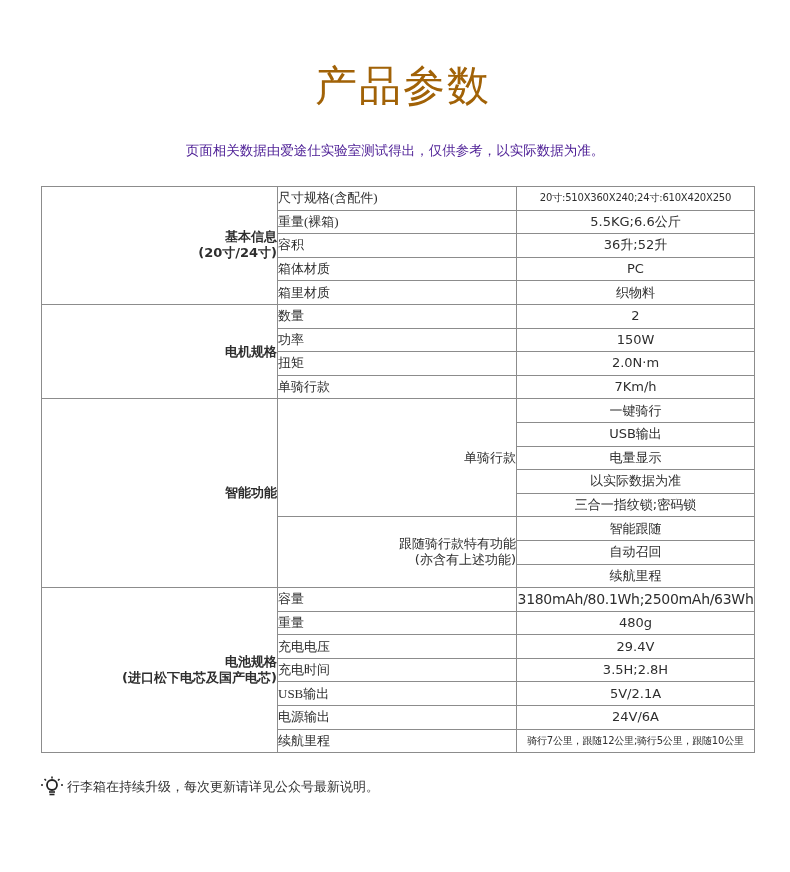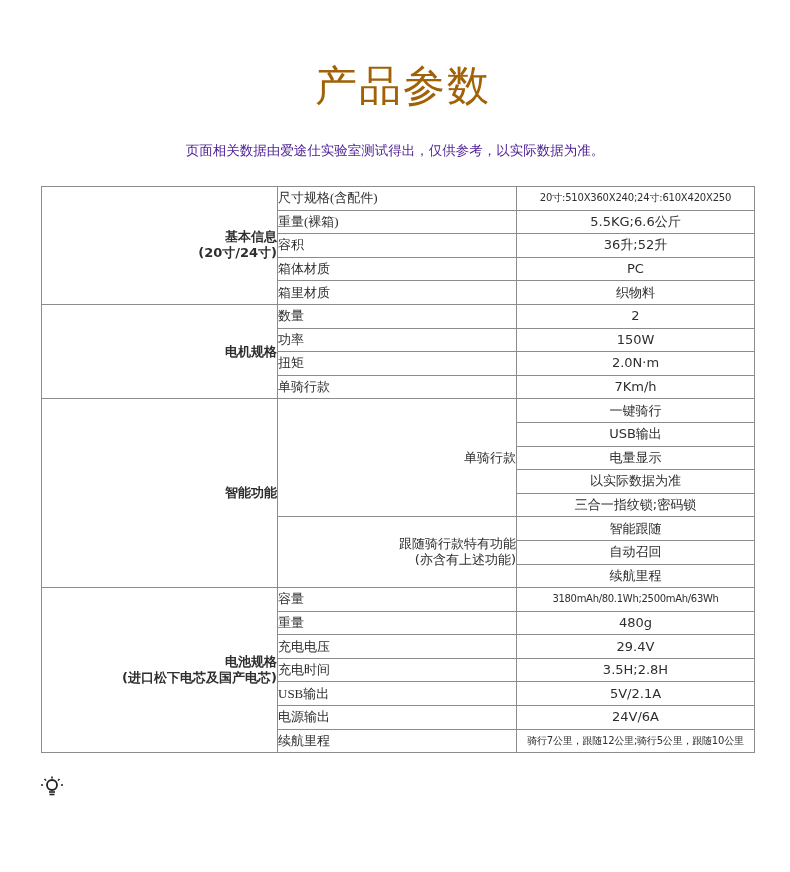--- a/index.html
+++ b/index.html
@@ -23,21 +23,21 @@
   }
   table.spec td {
     border: 1px solid #8c8c8c; padding: 0; height: 22.6px; line-height: 16px;
     overflow: hidden; white-space: nowrap;
   }
   td.group { text-align: right; vertical-align: middle; line-height: 20px; font-weight: bold; }
   td.label { padding-left: 12px; text-align: left; font-family: Liberation Serif, serif; }
   td.sublabel { padding-left: 12px; text-align: right; line-height: 20px; vertical-align: middle; }
   td.value { text-align: center; }
   td.value.small { font-size: 10px; letter-spacing: -0.2px; }
-  td.value.tight { font-size: 10px; letter-spacing: -0.3px; }
+  td.value.tight { font-size: 14px; letter-spacing: -0.3px; }
   .note {
     position: absolute; left: 40px; top: 776px; font-size: 13px; color: #2e2e2e;
     display: flex; align-items: center;
   }
   .note .bulb { width: 24px; height: 22px; margin-right: 3px; }
 </style>
 </head>
 <body>
 
 <div class="title">产品参数</div>
@@ -170,13 +170,14 @@
   <svg class="bulb" viewBox="0 0 24 22">
     <circle cx="12" cy="9" r="5" fill="none" stroke="#222" stroke-width="1.8"></circle>
     <line x1="12" y1="0.5" x2="12" y2="2.5" stroke="#222" stroke-width="1.6"></line>
     <line x1="4.5" y1="3" x2="6" y2="4.5" stroke="#222" stroke-width="1.6"></line>
     <line x1="19.5" y1="3" x2="18" y2="4.5" stroke="#222" stroke-width="1.6"></line>
     <line x1="1" y1="9" x2="3" y2="9" stroke="#222" stroke-width="1.6"></line>
     <line x1="21" y1="9" x2="23" y2="9" stroke="#222" stroke-width="1.6"></line>
     <line x1="9" y1="16" x2="15" y2="16" stroke="#222" stroke-width="1.6"></line>
     <line x1="9.5" y1="18.5" x2="14.5" y2="18.5" stroke="#222" stroke-width="1.6"></line>
   </svg>
+  <span>行李箱在持续升级，每次更新请详见公众号最新说明。</span>
 </div>
 
 </body></html>

